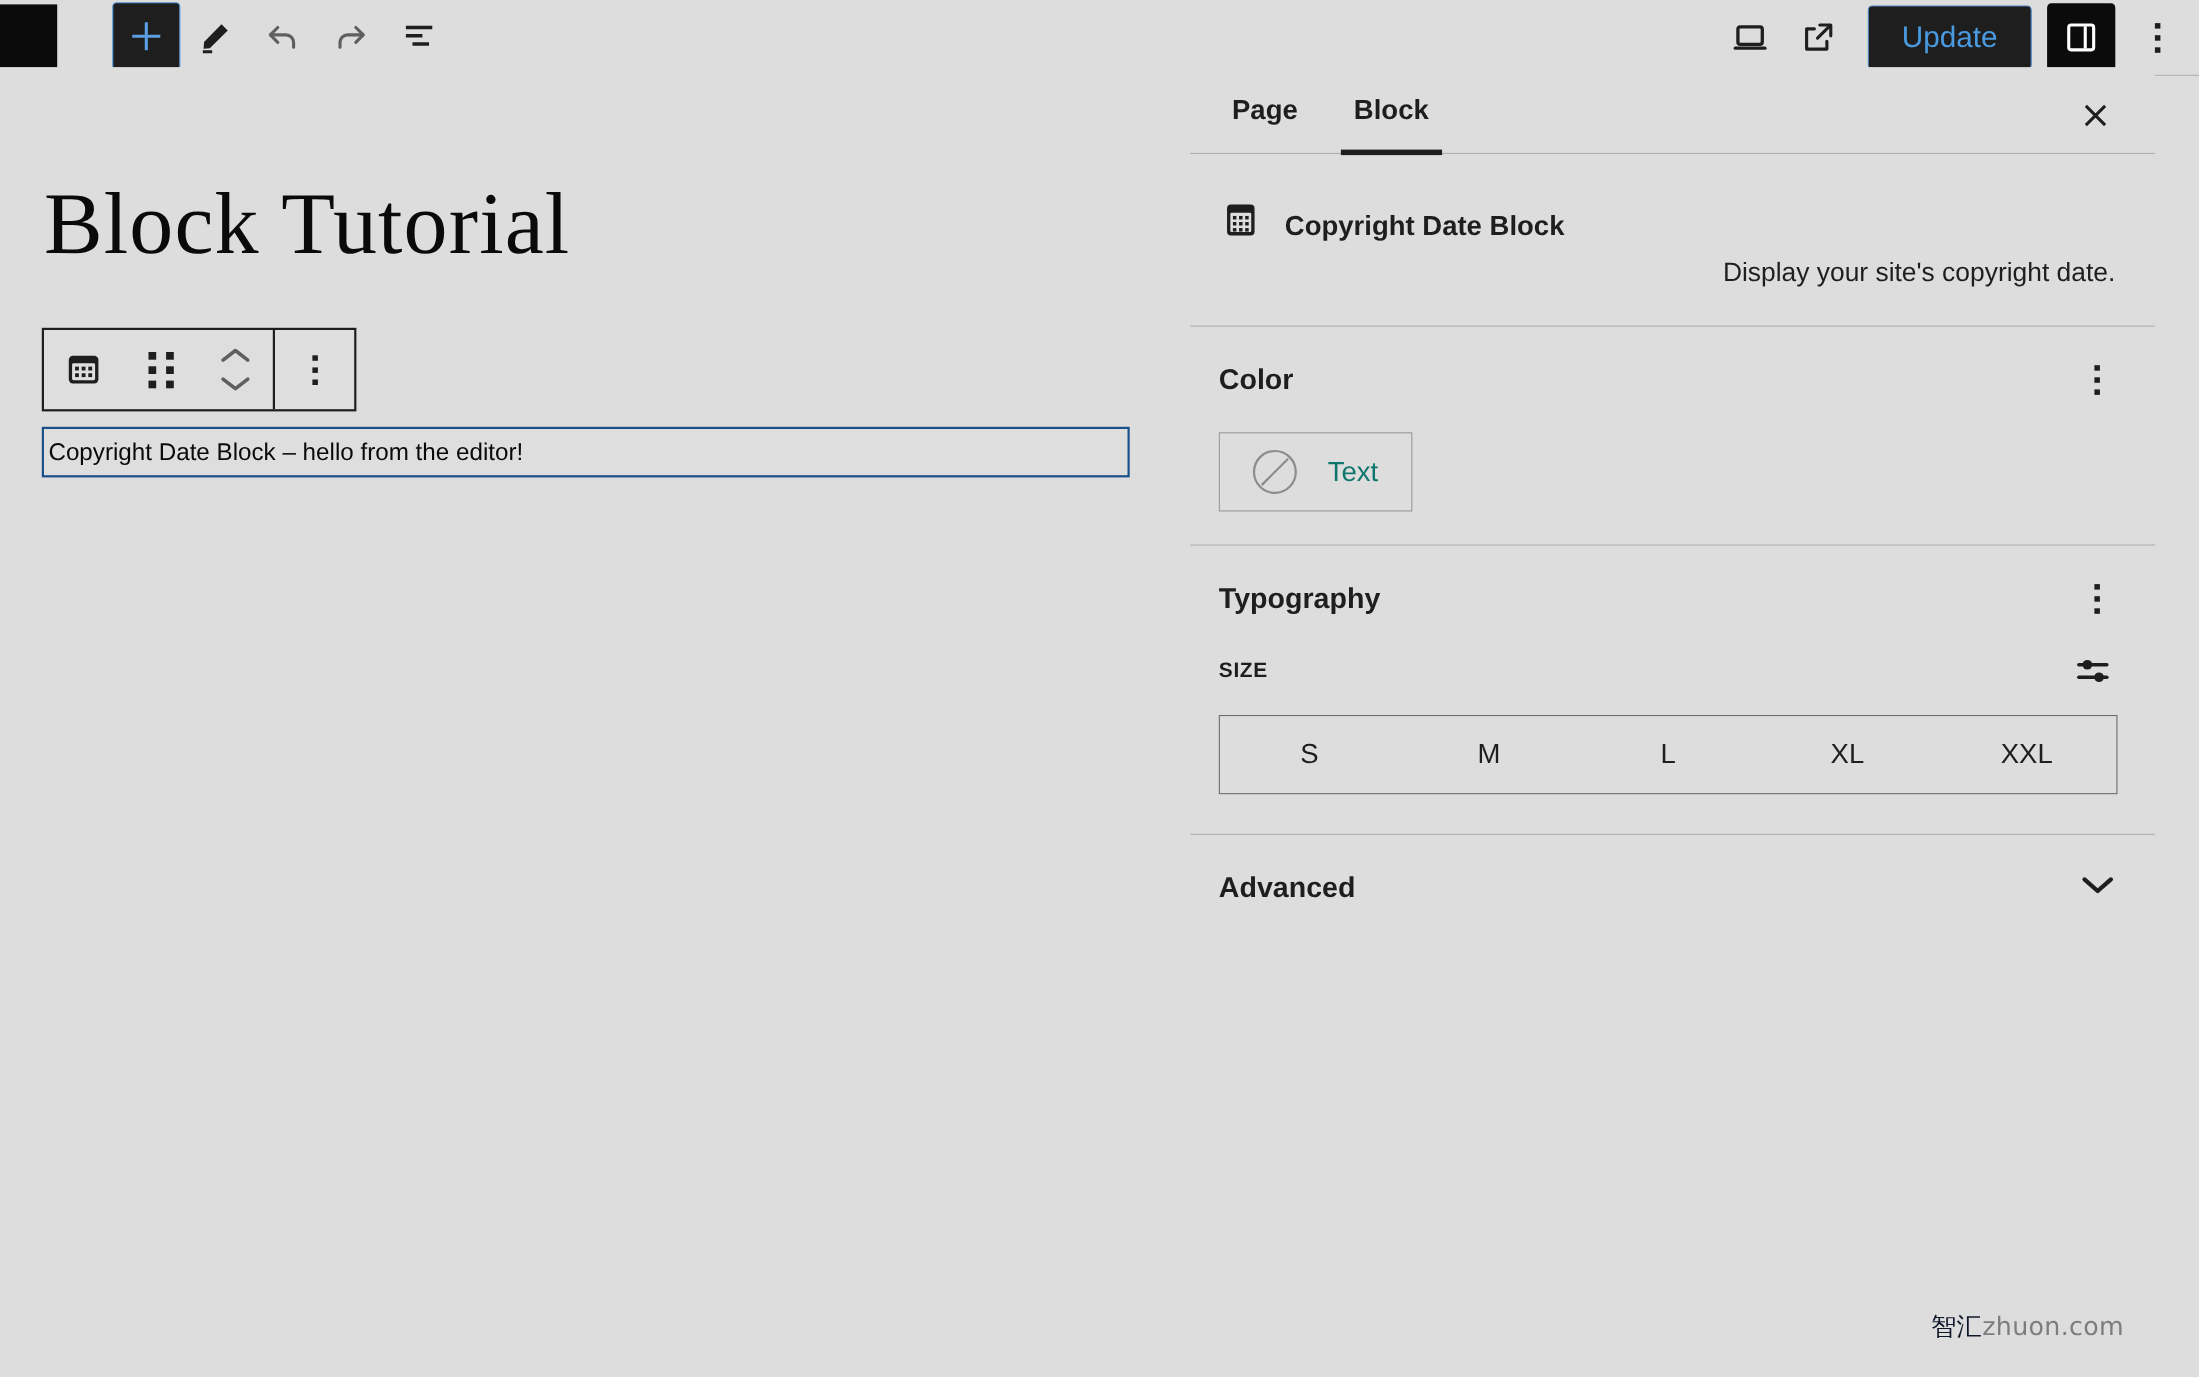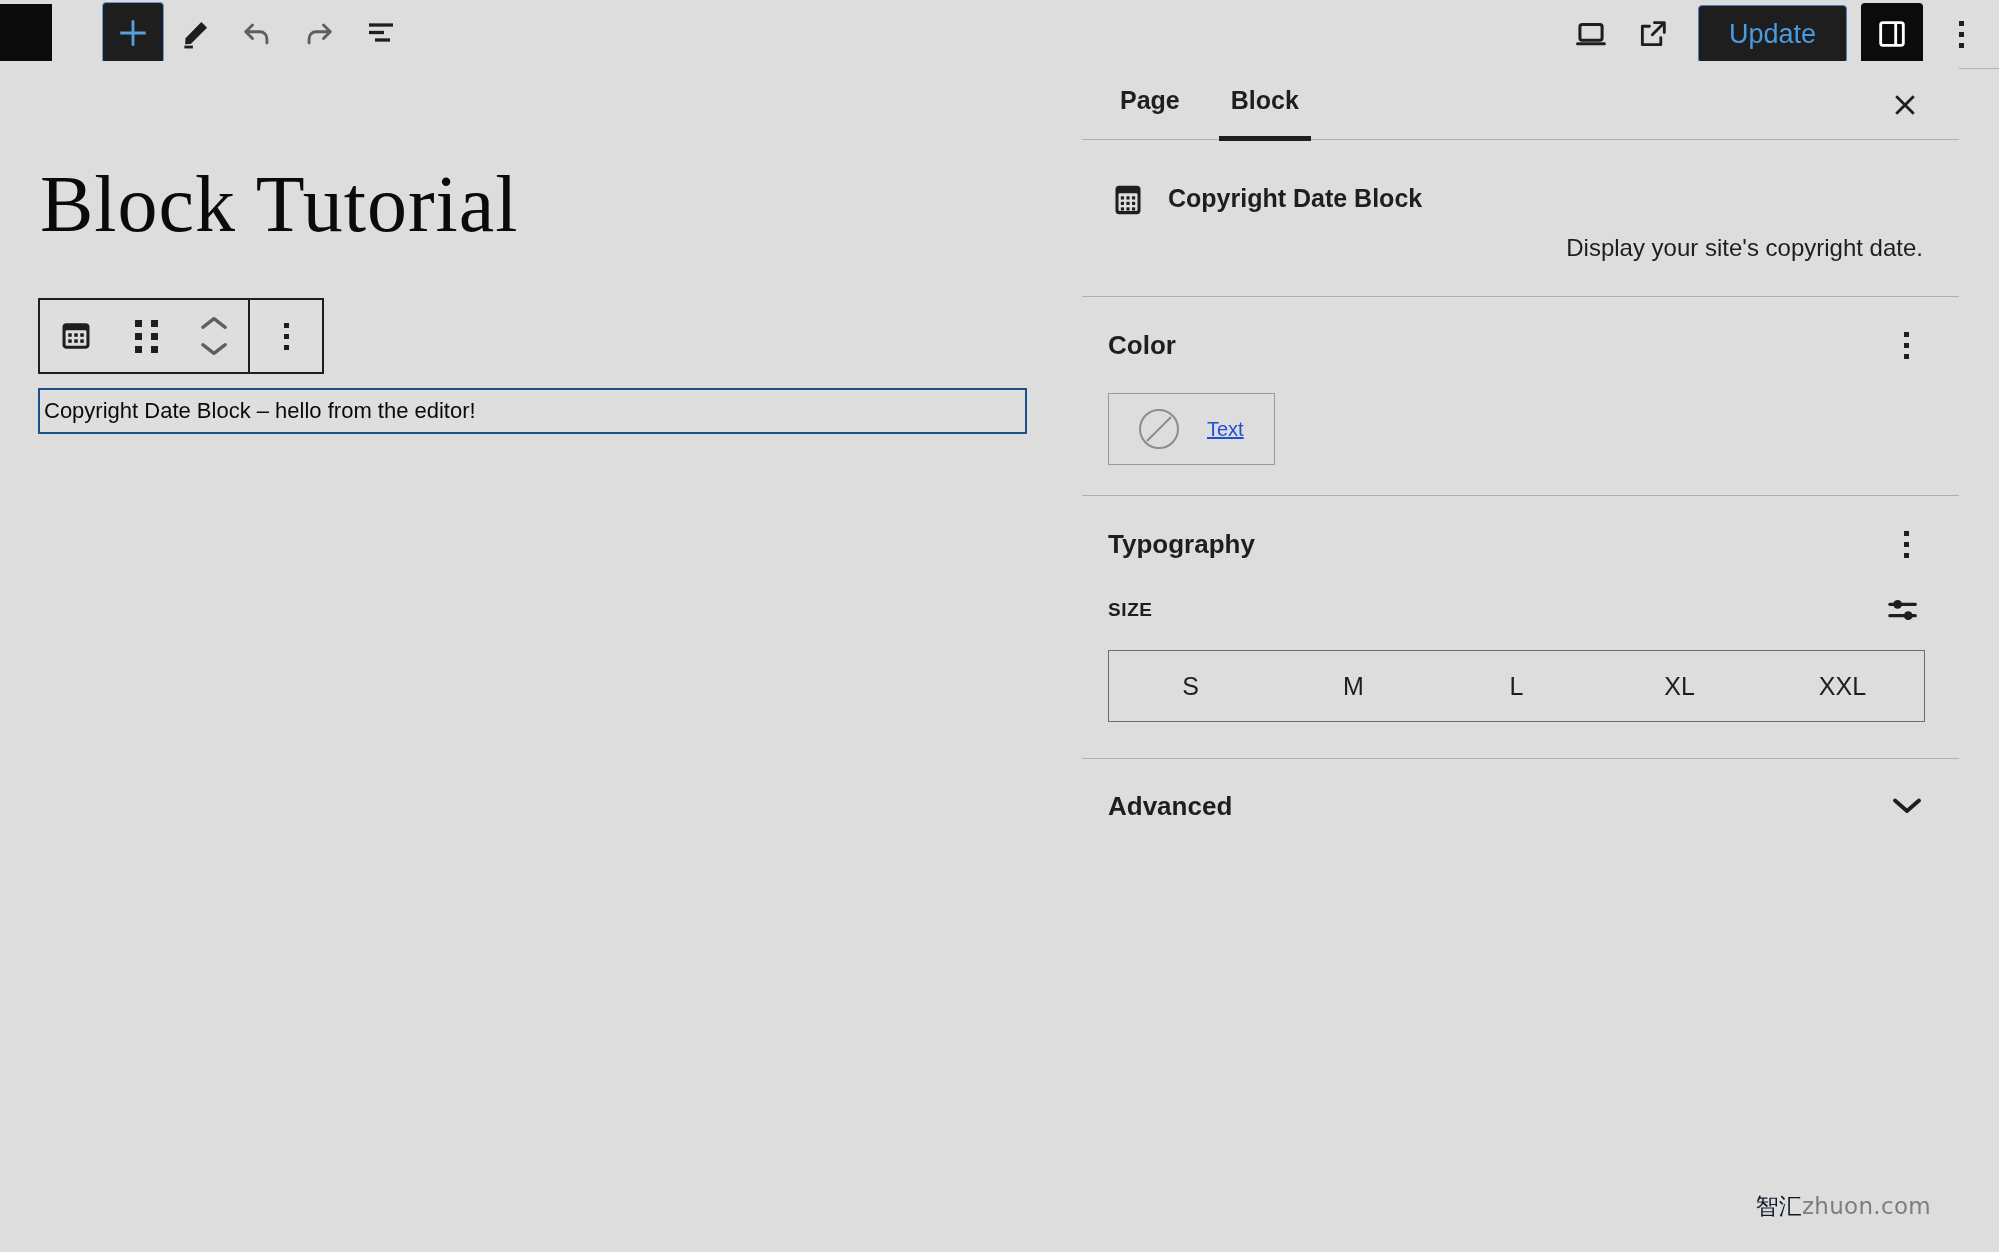--- a/index.html
+++ b/index.html
@@ -271,21 +271,21 @@
     border: none;
   }
 
   .sb-section {
     border-bottom: 1px solid #b0b0b0;
     padding: 26px 34px 30px 26px;
   }
 
   .block-card {
     display: flex;
-    align-items: flex-start;
+    align-items: flex-end;
     gap: 20px;
     padding-top: 8px;
   }
   .block-card-title {
     font-size: 25px;
     font-weight: bold;
     color: #1e1e1e;
     line-height: 1.1;
     padding-top: 5px;
   }
@@ -340,21 +340,21 @@
     content: "";
     position: absolute;
     left: 50%;
     top: 1px;
     width: 2px;
     height: 34px;
     background: #8c8c8c;
     transform: translateX(-50%) rotate(45deg);
     transform-origin: center;
   }
-  .color-label { font-size: 20px; color: #1d4ed8; text-decoration: underline; }
+  .color-label { font-size: 25px; color: #0f766e; }
 
   .size-head {
     display: flex;
     align-items: center;
     justify-content: space-between;
     margin-bottom: 18px;
     padding-right: 2px;
   }
   .size-label {
     font-size: 19px;

